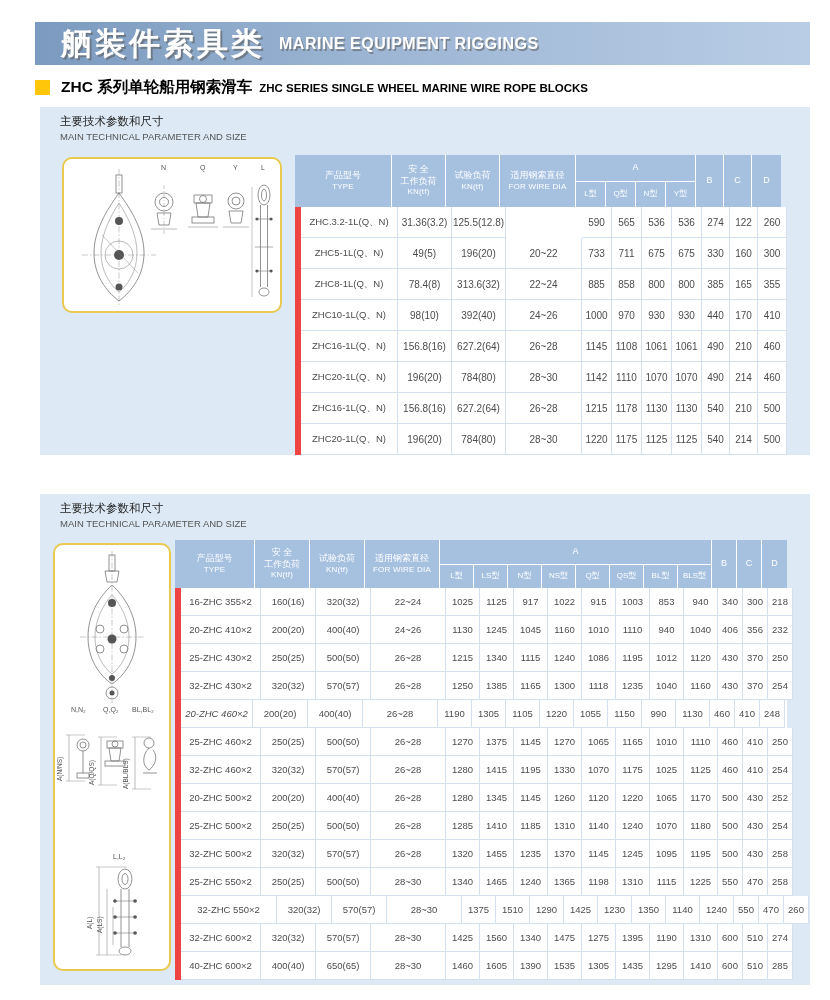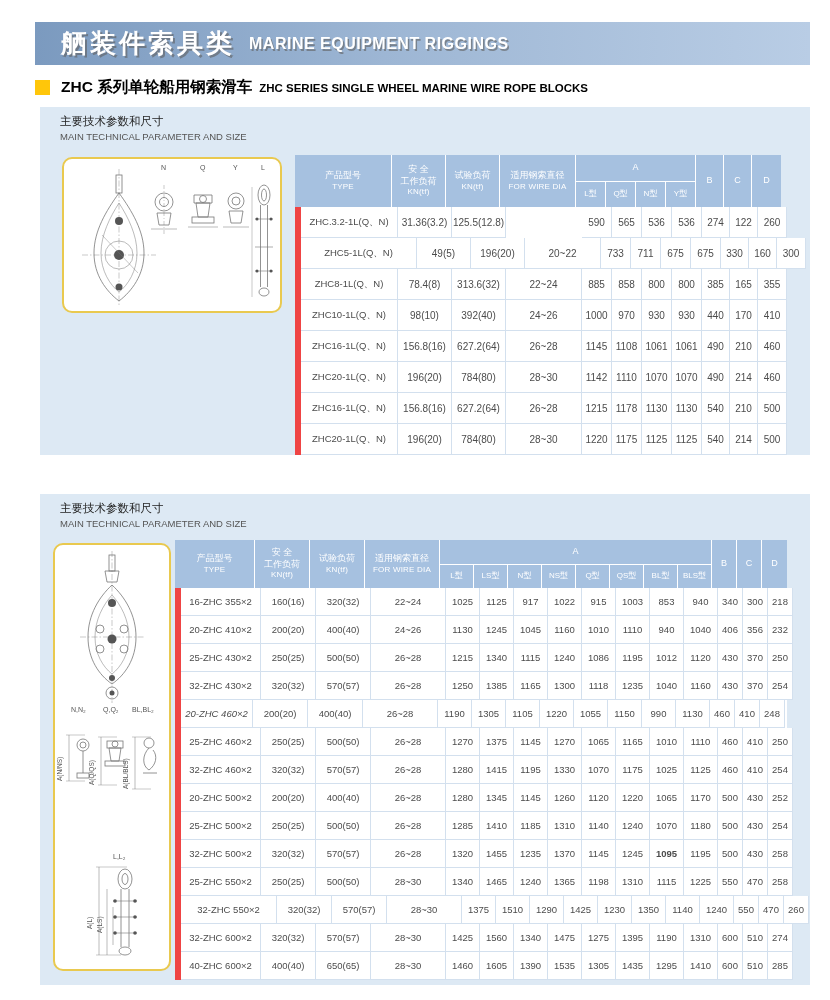--- a/index.html
+++ b/index.html
@@ -3,21 +3,21 @@
 <meta charset="utf-8">
 <style>
   html,body{margin:0;padding:0;background:#fff;}
   .page{position:relative;width:830px;height:1000px;background:#fff;overflow:hidden;
         font-family:"Liberation Sans","DejaVu Sans",sans-serif;}
 
   
   .banner{position:absolute;left:35px;top:22px;width:775px;height:43px;
           background:linear-gradient(90deg,#7b9abf 0%,#9db6d4 45%,#b9cde5 100%);
           display:flex;align-items:center;padding-left:26px;box-sizing:border-box;}
-  .banner-zh{font-size:26px;font-weight:bold;color:#fff;letter-spacing:3px;
+  .banner-zh{font-size:31px;font-weight:bold;color:#fff;letter-spacing:3px;
              text-shadow:2px 2px 0 rgba(95,95,95,.6);}
   .banner-en{font-size:16px;font-weight:bold;color:#fff;margin-left:14px;letter-spacing:.5px;
              text-shadow:1.5px 1.5px 0 rgba(95,95,95,.6);}
 
   
   .sec-head{position:absolute;left:35px;display:flex;align-items:center;}
   #sec1-head{top:77px;} #sec2-head{top:464px;}
   .bullet{width:15px;height:15px;background:#ffc60a;margin-right:11px;flex:none;}
   .sec-zh{font-size:15.5px;font-weight:bold;color:#000;}
   .sec-en{font-size:11.5px;font-weight:bold;color:#000;margin-left:7px;}
@@ -176,21 +176,21 @@
             <div class="td" style="width: 76px; margin-top: 48px;">15~17</div>
             <div class="td" style="width: 30px;">590</div>
             <div class="td" style="width: 30px;">565</div>
             <div class="td" style="width: 30px;">536</div>
             <div class="td" style="width: 30px;">536</div>
             <div class="td" style="width: 28px;">274</div>
             <div class="td" style="width: 28px;">122</div>
             <div class="td" style="width: 29px;">260</div>
           </div>
           <div class="tr">
-            <div class="td td-type" style="width: 116px;">ZHC5-1L(Q、N)</div>
+            <div class="td td-type" style="width: 97px;">ZHC5-1L(Q、N)</div>
             <div class="td" style="width: 54px;">49(5)</div>
             <div class="td" style="width: 54px;">196(20)</div>
             <div class="td" style="width: 76px;">20~22</div>
             <div class="td" style="width: 30px;">733</div>
             <div class="td" style="width: 30px;">711</div>
             <div class="td" style="width: 30px;">675</div>
             <div class="td" style="width: 30px;">675</div>
             <div class="td" style="width: 28px;">330</div>
             <div class="td" style="width: 28px;">160</div>
             <div class="td" style="width: 29px;">300</div>
@@ -552,21 +552,21 @@
             <div class="td td-type" style="width: 80px;">32-ZHC 500×2</div>
             <div class="td" style="width: 55px;">320(32)</div>
             <div class="td" style="width: 55px;">570(57)</div>
             <div class="td" style="width: 75px;">26~28</div>
             <div class="td" style="width: 34px;">1320</div>
             <div class="td" style="width: 34px;">1455</div>
             <div class="td" style="width: 34px;">1235</div>
             <div class="td" style="width: 34px;">1370</div>
             <div class="td" style="width: 34px;">1145</div>
             <div class="td" style="width: 34px;">1245</div>
-            <div class="td" style="width: 34px; font-weight: bold;">1095</div>
+            <div class="td" style="width: 34px;">1095</div>
             <div class="td" style="width: 34px;">1195</div>
             <div class="td" style="width: 25px;">500</div>
             <div class="td" style="width: 25px;">430</div>
             <div class="td" style="width: 25px;">258</div>
           </div>
           <div class="tr">
             <div class="td td-type" style="width: 80px;">25-ZHC 550×2</div>
             <div class="td" style="width: 55px;">250(25)</div>
             <div class="td" style="width: 55px;">500(50)</div>
             <div class="td" style="width: 75px;">28~30</div>

